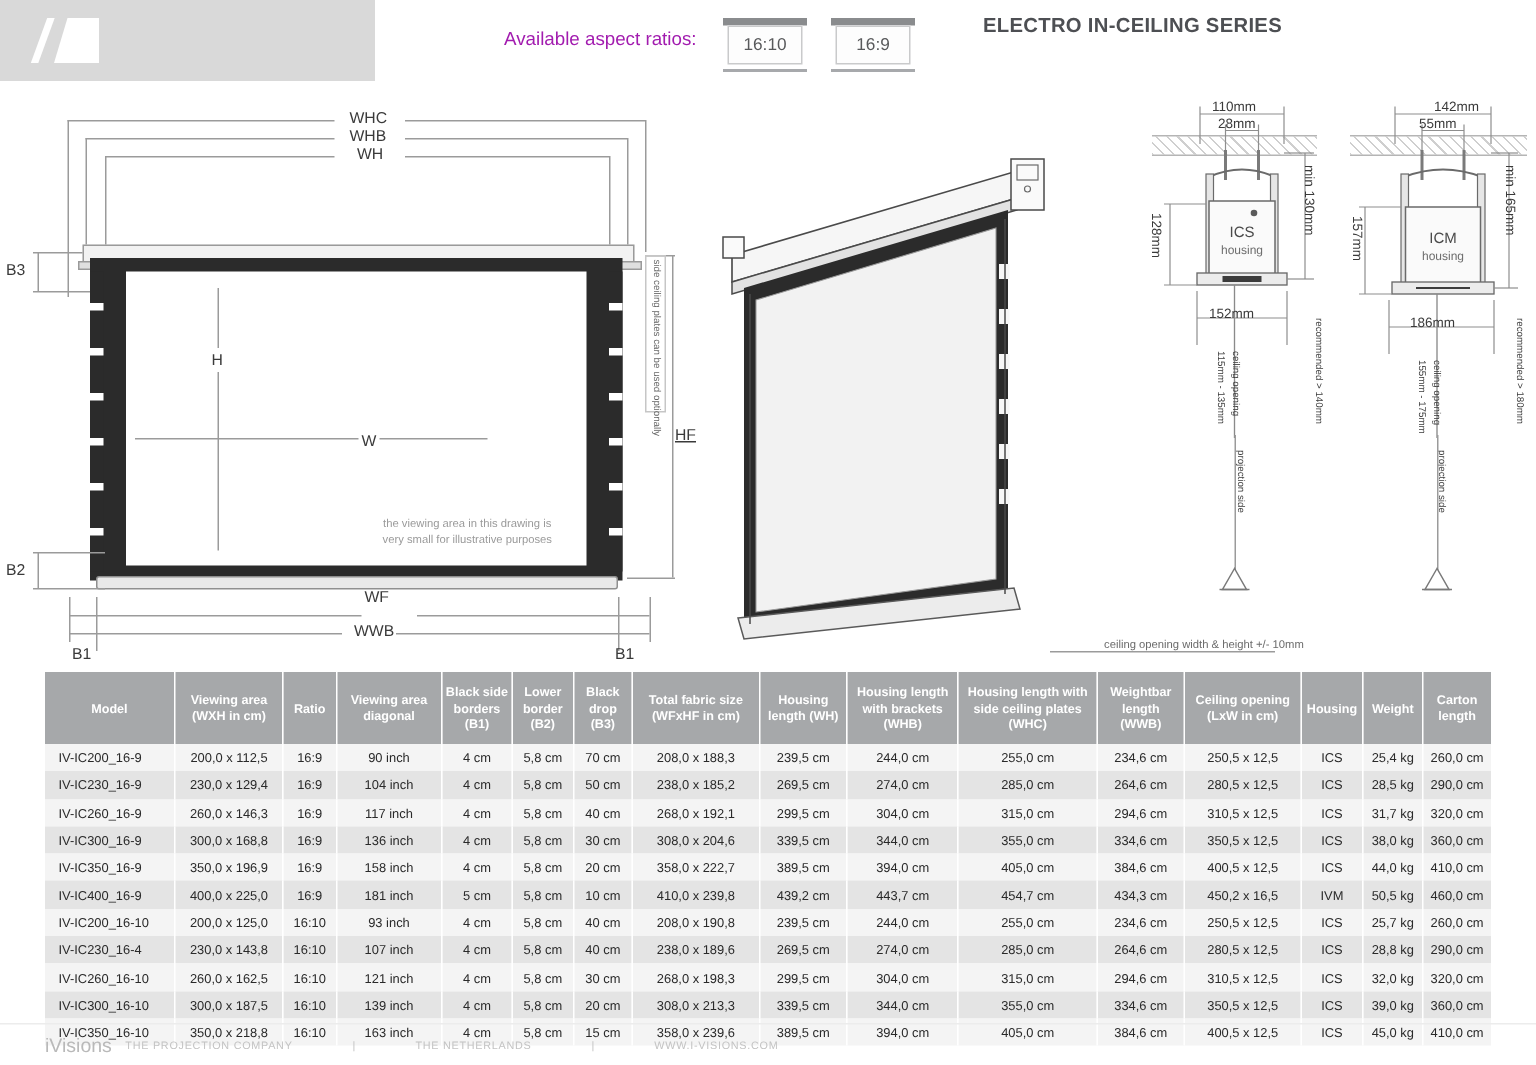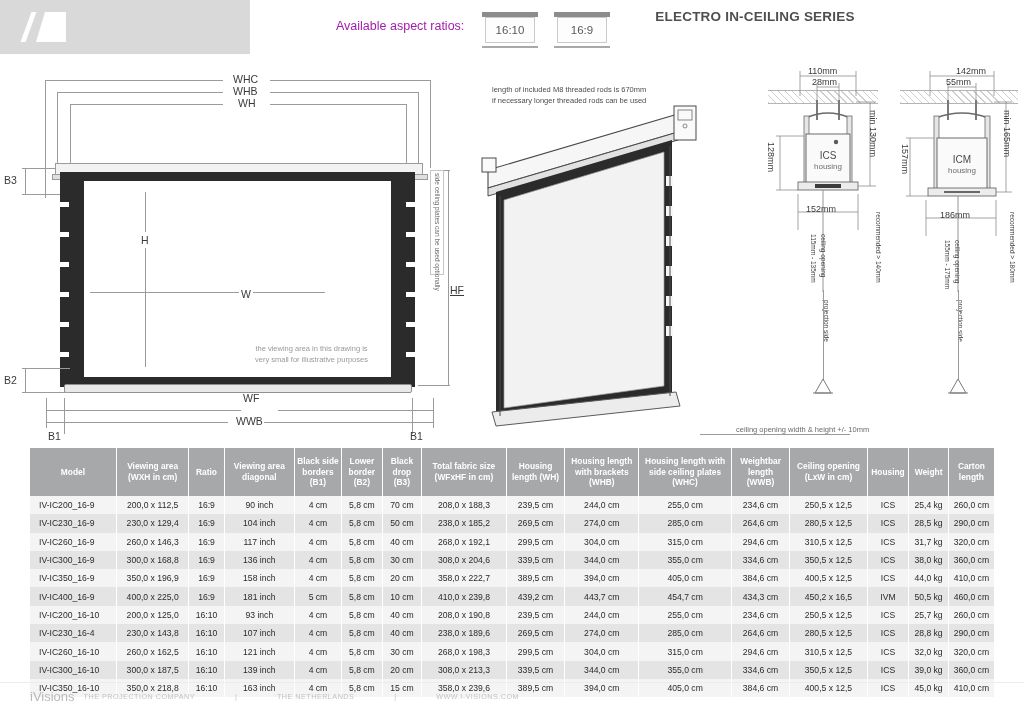--- a/index.html
+++ b/index.html
@@ -305,24 +305,20 @@
       <div class="dimlabel" style="left:48px; top:368px;">B1</div>
       <div class="dimlabel" style="left:410px; top:368px;">B1</div>
 
       <div id="note-small">
         <div>the viewing area in this drawing is</div>
         <div>very small for illustrative purposes</div>
       </div>
     </div>
 
     <div id="dwg-mid">
-      <div id="mid-note">
-        <div>length of included M8 threaded rods is 670mm</div>
-        <div>if necessary longer threaded rods can be used</div>
-      </div>
 
       <svg width="300" height="340" viewBox="0 0 300 340" style="position:absolute;left:0;top:34px;">
 
         <polygon points="18,74 208,18 208,36 18,92" fill="#f6f6f6" stroke="#4a4a4a" stroke-width="1.1"></polygon>
         <polygon points="18,92 208,36 208,44 18,100" fill="#e2e2e2" stroke="#4a4a4a" stroke-width="1"></polygon>
 
         <rect x="204" y="10" width="22" height="34" fill="#fafafa" stroke="#4a4a4a" stroke-width="1"></rect>
         <rect x="208" y="14" width="14" height="10" fill="none" stroke="#6a6a6a" stroke-width="0.8"></rect>
         <circle cx="215" cy="30" r="2" fill="none" stroke="#6a6a6a" stroke-width="0.8"></circle>
 

